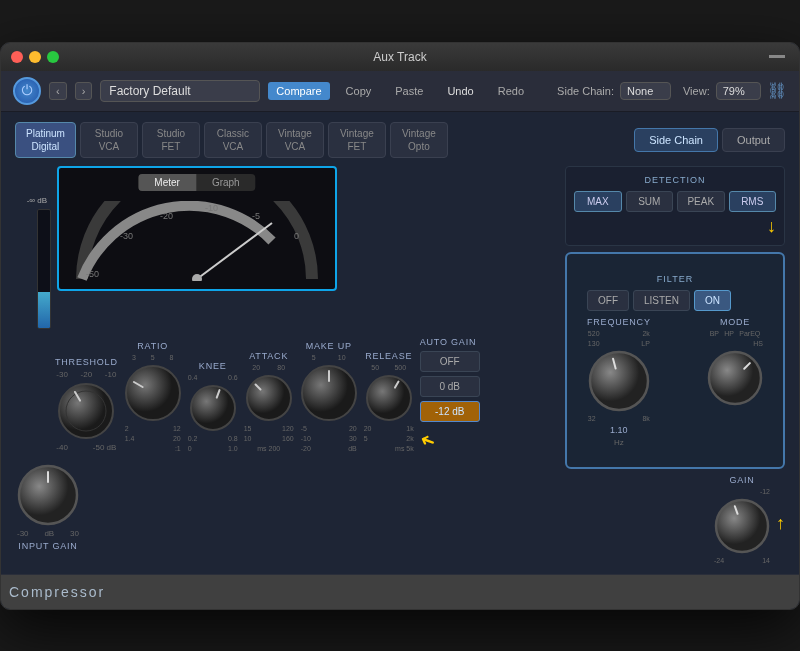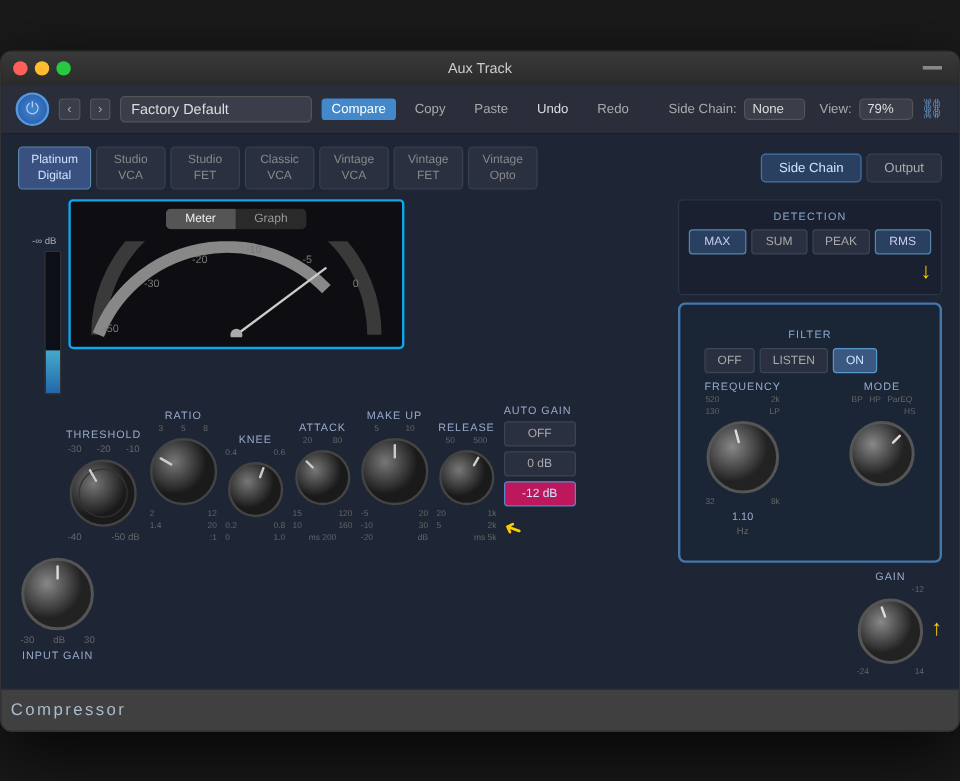--- a/index.html
+++ b/index.html
@@ -307,21 +307,21 @@
       border: 1px solid #3a4555;
       border-radius: 3px;
       color: #aaa;
       padding: 4px 10px;
       font-size: 10px;
       cursor: pointer;
       width: 60px;
       text-align: center;
     }
     .ag-btn.selected {
-      background: #be185d;
+      background: #a16207;
       color: #cce4ff;
       border-color: #5588cc;
     }
 
     
     .footer {
       background: #404040;
       padding: 8px;
       border-top: 1px solid #2a2e3a;
     }

